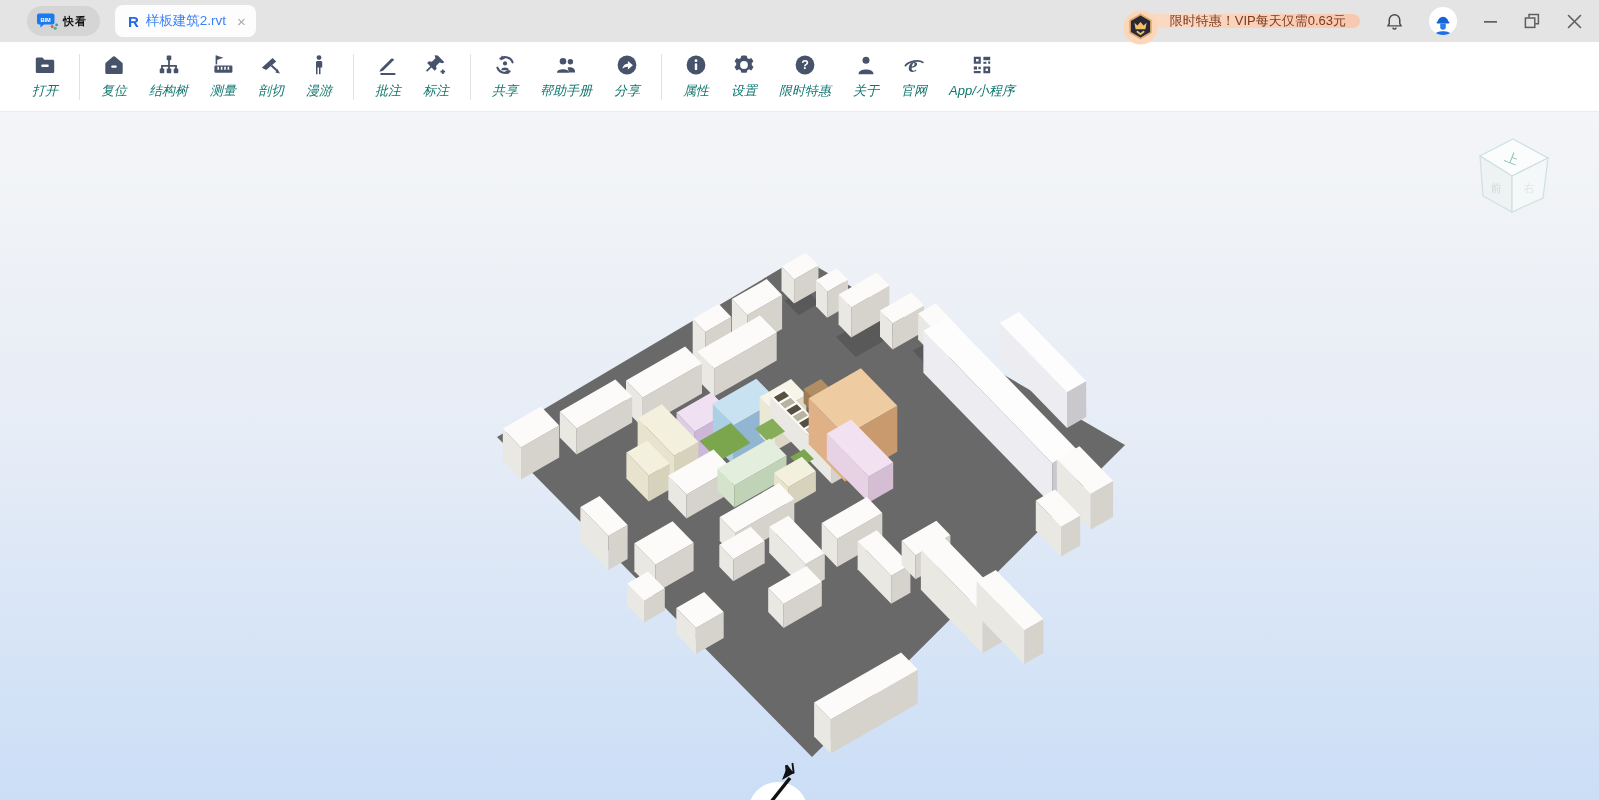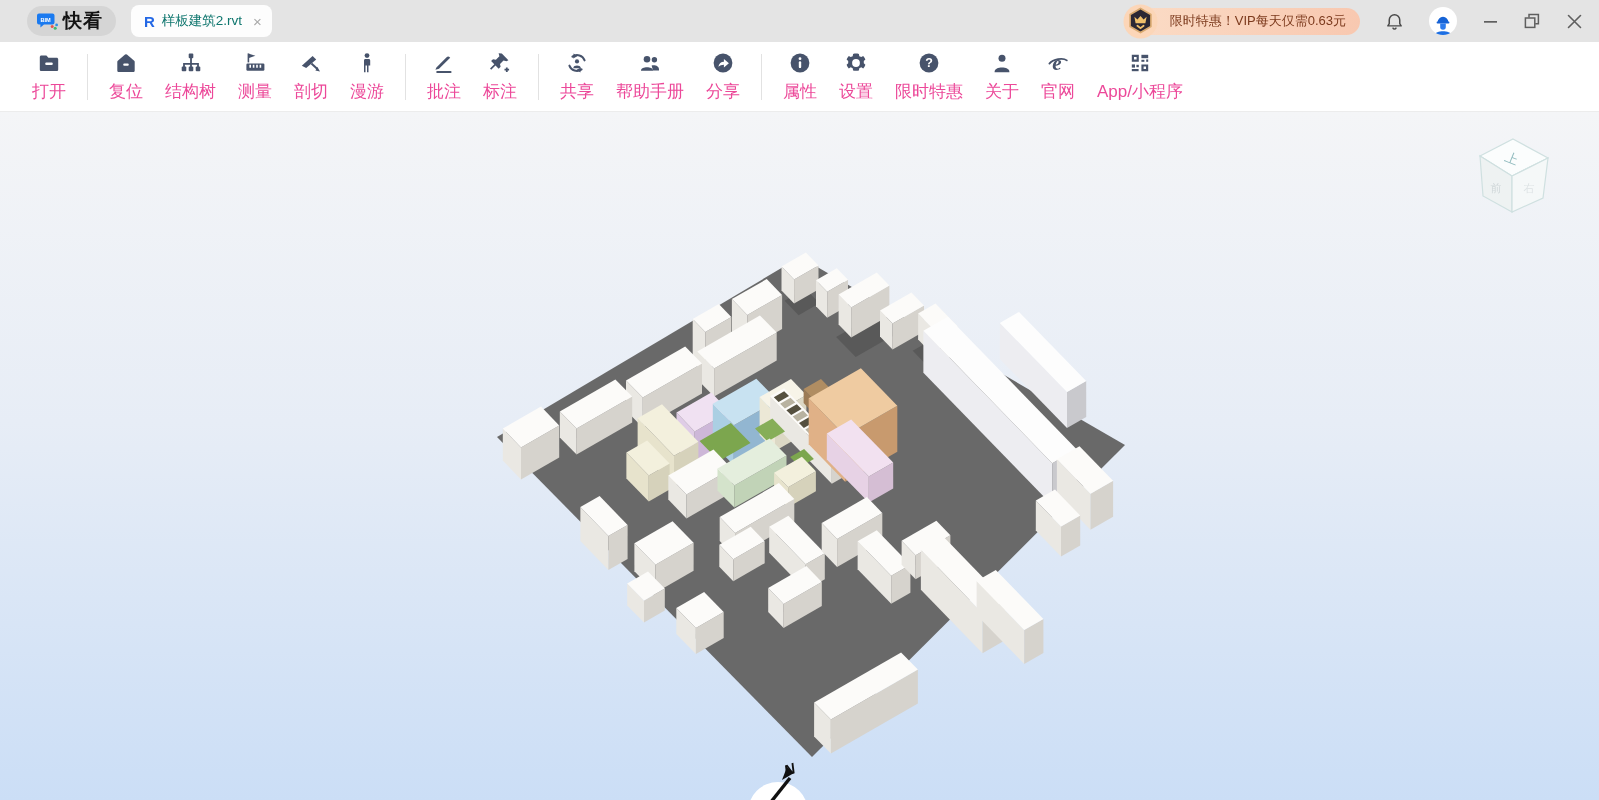--- a/index.html
+++ b/index.html
@@ -3,43 +3,43 @@
 <meta charset="utf-8">
 <style>
   * { margin:0; padding:0; box-sizing:border-box; }
   html,body { width:1599px; height:800px; overflow:hidden;
     font-family:"Liberation Sans","DejaVu Sans",sans-serif; }
 
   
   .titlebar { height:42px; background:#e4e4e4; display:flex; align-items:center; position:relative; }
   .logo-pill { margin-left:27px; height:30px; border-radius:16px; background:#d5d5d5;
     display:flex; align-items:center; gap:5px; padding:0 13px 0 9px; cursor:pointer; }
-  .logo-pill .app-name { font-size:19px; font-weight:700; color:#141414; letter-spacing:1px; }
+  .logo-pill .app-name { font-size:11px; font-weight:700; color:#141414; letter-spacing:1px; }
   .doc-tab { margin-left:15px; height:32px; background:#fdfdfd; border-radius:8px;
     display:flex; align-items:center; gap:7px; padding:0 10px 0 13px; }
   .doc-tab .rletter { color:#2468e5; font-weight:800; font-size:15px; }
-  .doc-tab .tab-title { font-size:13.5px; color:#0f766e; }
+  .doc-tab .tab-title { font-size:13.5px; color:#3b82f6; }
   .doc-tab .tab-close { color:#a9a9a9; font-size:15px; margin-left:4px; cursor:pointer; line-height:1; }
   .tb-right { margin-left:auto; display:flex; align-items:center; padding-right:16px; }
-  .vip-pill { position:relative; height:27px; border-radius:14px;
+  .vip-pill { position:relative; height:14px; border-radius:14px;
     background:linear-gradient(90deg,#fbdcc6,#f8c8b0);
     display:flex; align-items:center; padding:0 14px 0 42px;
     font-size:13px; color:#7c3a1d; cursor:pointer; }
   .vip-badge { position:absolute; left:-5px; top:-4px; width:35px; height:35px; }
   .icon-btn { margin-left:24px; cursor:pointer; display:flex; align-items:center; }
   .avatar { width:28px; height:28px; border-radius:50%; background:#fff; overflow:hidden;
     display:flex; align-items:flex-end; justify-content:center; }
   .winctl { margin-left:26px; cursor:pointer; display:flex; align-items:center; }
 
   
   .toolbar { height:70px; background:#fff; border-bottom:1px solid #ececec;
     display:flex; align-items:center; padding-left:21px; }
   .tool { display:flex; flex-direction:column; align-items:center; gap:5px;
     padding:0 11px; cursor:pointer; }
-  .tool .tlabel { font-size:17px; color:#ec4899; white-space:nowrap; }
+  .tool .tlabel { font-size:13px; color:#0f766e; white-space:nowrap;font-style:italic; }
   .tool svg { display:block; }
   .tb-divider { width:1px; height:46px; background:#e2e2e2; margin:0 10px; }
 
   
   .viewport { position:relative; height:688px;
     background:linear-gradient(180deg,#f4f5f7 0%,#e7edf6 45%,#cbdef6 100%); }
   .viewport svg.scene { position:absolute; inset:0; }
 </style>
 </head>
 <body>

